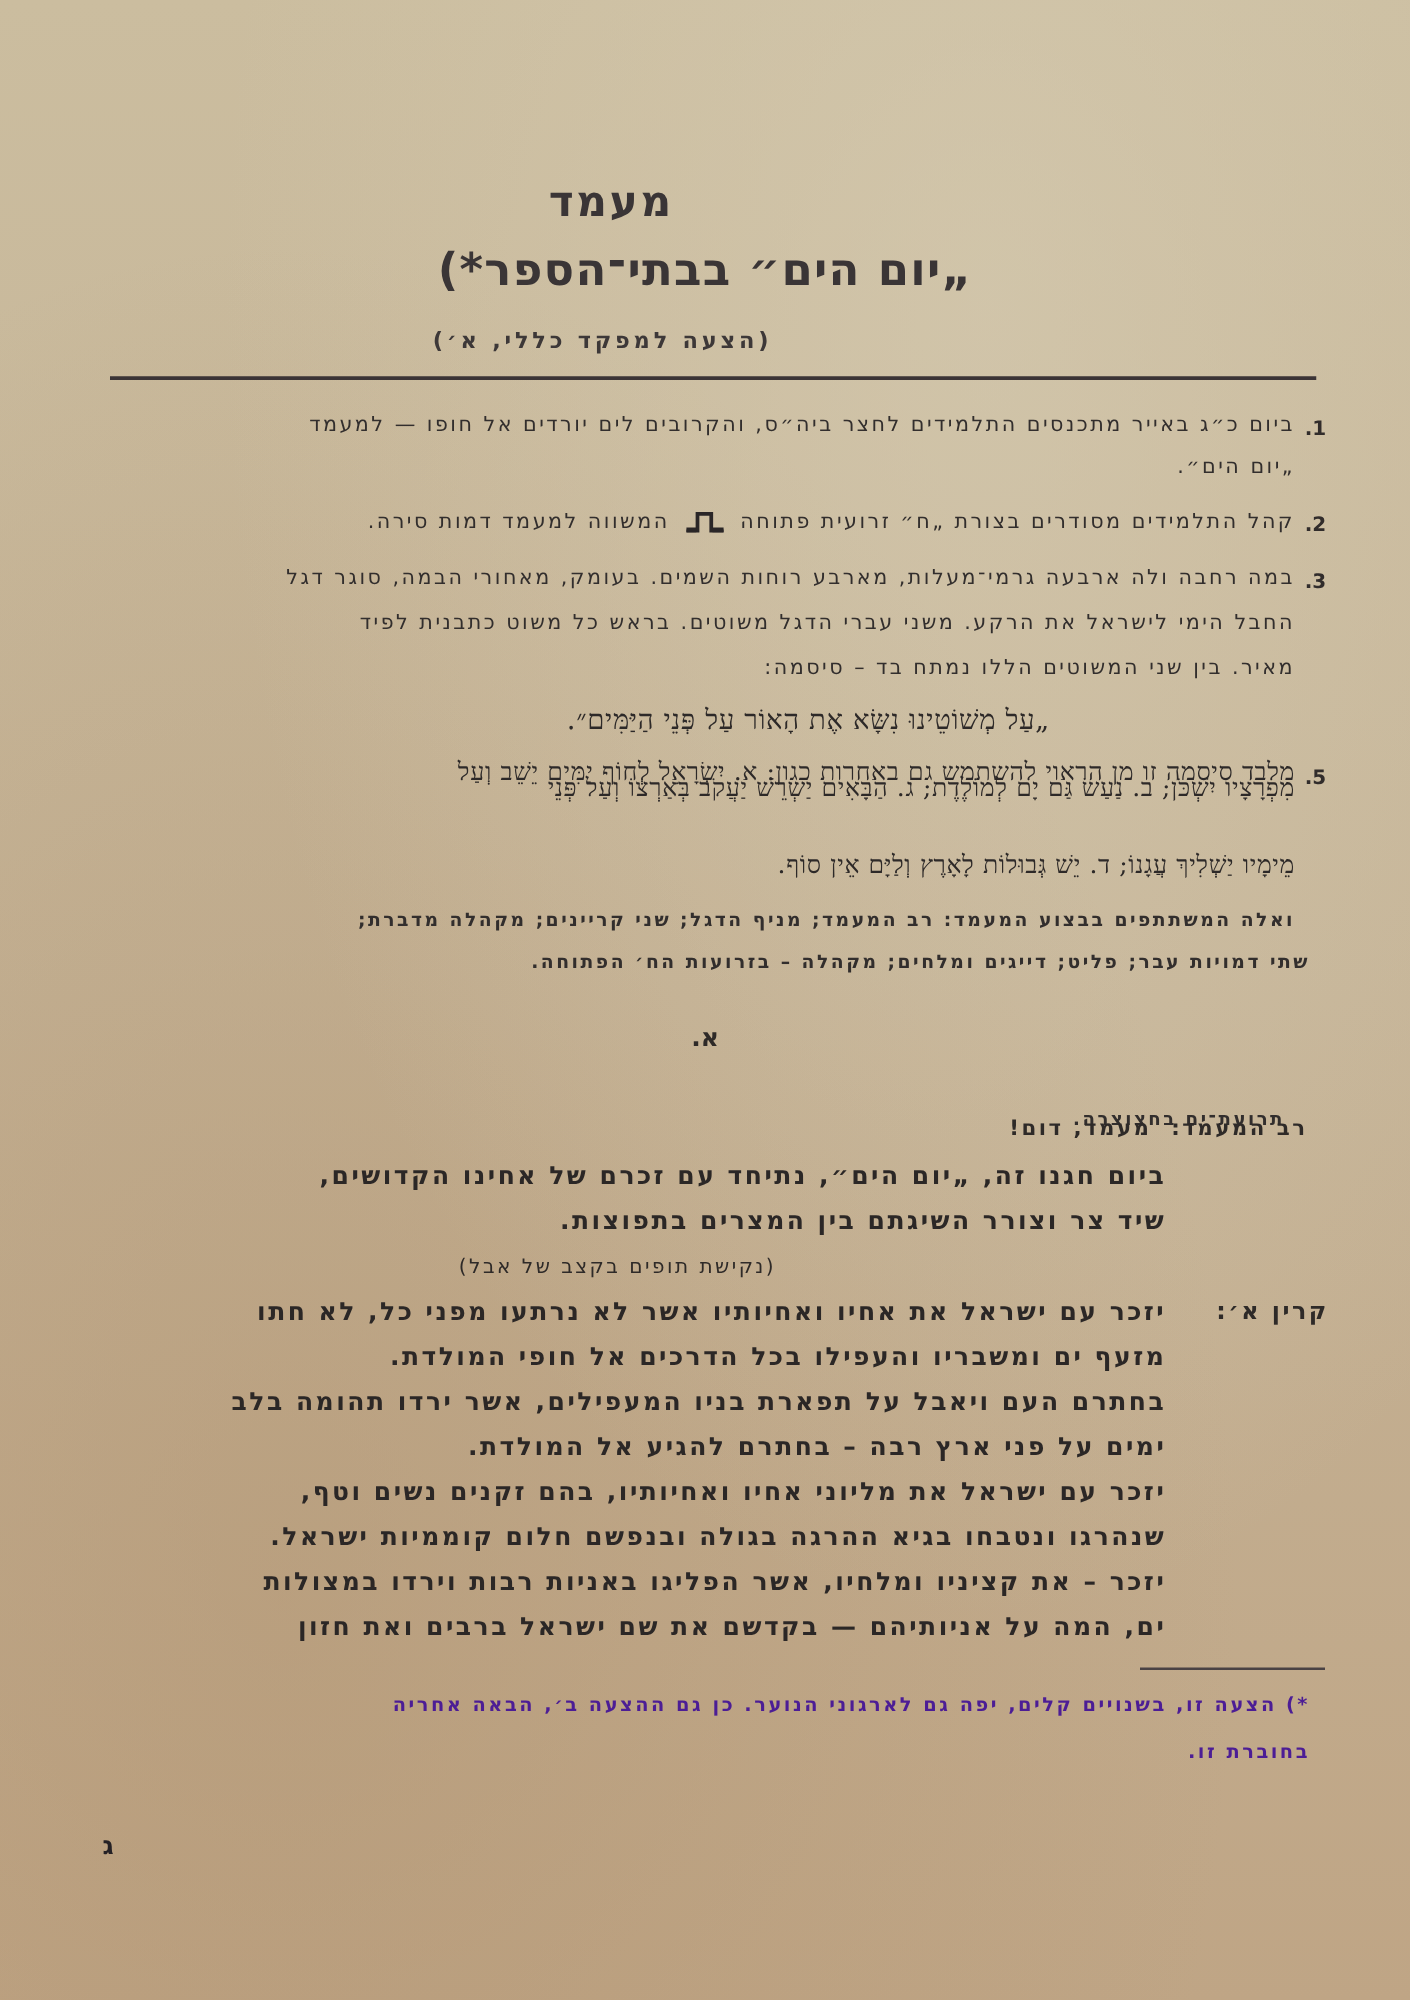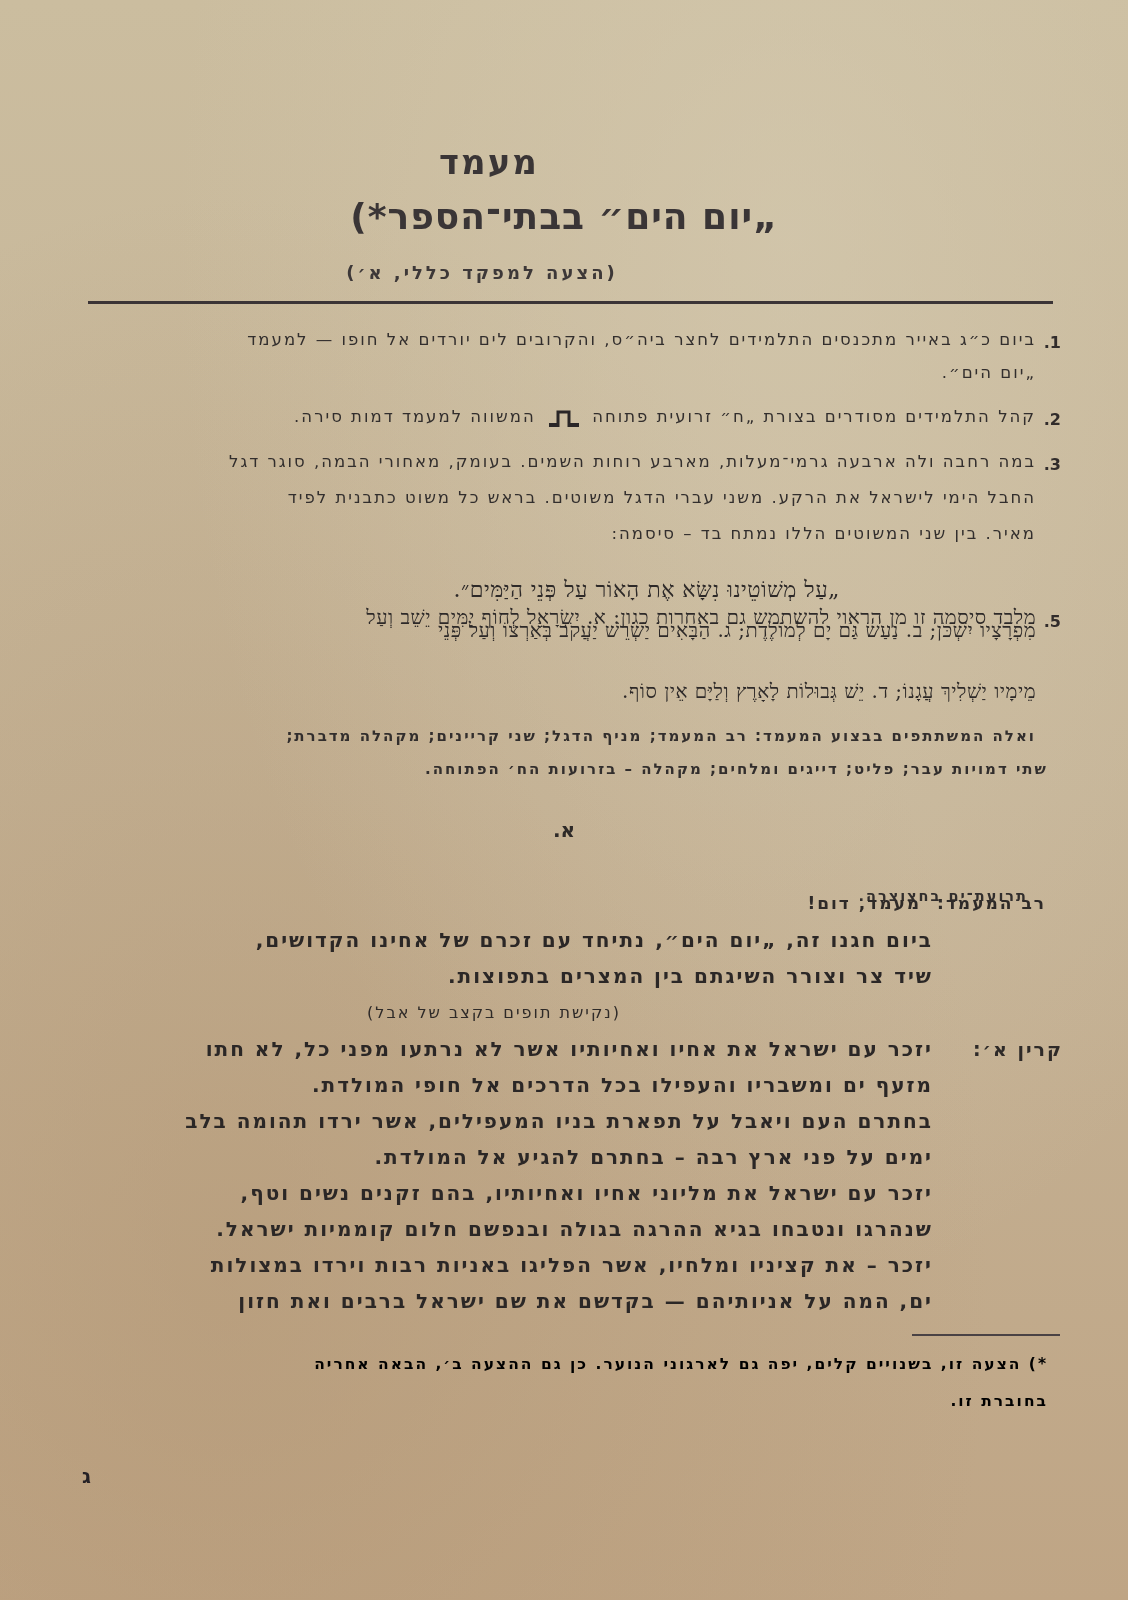--- a/index.html
+++ b/index.html
@@ -98,21 +98,21 @@
     }
     .rule-foot {
       left: 912px; width: 148px; top: 1334px; height: 2px;
       background: #4a4244;
     }
     .footnote {
       right: 80px;
       font-size: 15.5px; font-weight: bold;
       letter-spacing: 2px;
       white-space: nowrap;
-      color: #000000;
+      color: #4c1d95;
     }
     .page-num {
       left: 82px; top: 1464px;
       font-size: 20px; font-weight: bold;
       color: #252125;
     }
     .shin-symbol {
       display: inline-block;
       width: 30px; height: 18px;
       vertical-align: middle;
@@ -141,21 +141,21 @@
       <rect x="21" y="14" width="9" height="4" fill="#2a2627"></rect>
     </svg>
   </span>
   <span>המשווה למעמד דמות סירה.</span>
 </div>
 
 <div class="abs num" style="top:455px;">3.</div>
 <div class="abs line" style="top:452px; right:92px;">במה רחבה ולה ארבעה גרמי־מעלות, מארבע רוחות השמים. בעומק, מאחורי הבמה, סוגר דגל</div>
 <div class="abs line" style="top:488px; right:92px;">החבל הימי לישראל את הרקע. משני עברי הדגל משוטים. בראש כל משוט כתבנית לפיד</div>
 <div class="abs line" style="top:524px; right:92px;">מאיר. בין שני המשוטים הללו נמתח בד – סיסמה:</div>
-<div class="abs pointed" style="top:577px; right:288px;">„עַל מְשׁוֹטֵינוּ נִשָּׂא אֶת הָאוֹר עַל פְּנֵי הַיַּמִּים״.</div>
+<div class="abs pointed" style="top:563px; right:288px;">„עַל מְשׁוֹטֵינוּ נִשָּׂא אֶת הָאוֹר עַל פְּנֵי הַיַּמִּים״.</div>
 
 <div class="abs num" style="top:612px;">5.</div>
 <div class="abs pointed" style="top:605px; right:92px; font-size:20px;">מלבד סיסמה זו מן הראוי להשתמש גם באחרות כגון: א. יִשְׂרָאֵל לְחוֹף יַמִּים יֵשֵׁב וְעַל</div>
 <div class="abs pointed" style="top:618px; right:92px; font-size:20px;">מִפְרָצָיו יִשְׁכֹּן;  ב. נַעַשׂ גַּם יָם לְמוֹלֶדֶת;  ג. הַבָּאִים יַשְׁרֵשׁ יַעֲקֹב בְּאַרְצוֹ וְעַל פְּנֵי</div>
 <div class="abs pointed" style="top:679px; right:92px; font-size:20px;">מֵימָיו יַשְׁלִיךְ עֲגָנוֹ;  ד. יֵשׁ גְּבוּלוֹת לָאָרֶץ וְלַיָּם אֵין סוֹף.</div>
 
 <div class="abs line bold" style="top:727px; right:92px; font-size:15px;">ואלה המשתתפים בבצוע המעמד: רב המעמד; מניף הדגל; שני קריינים; מקהלה מדברת;</div>
 <div class="abs line bold" style="top:760px; right:80px; font-size:15px;">שתי דמויות עבר; פליט; דייגים ומלחים; מקהלה – בזרועות הח׳ הפתוחה.</div>
 
 <div class="abs section-letter">א.</div>

